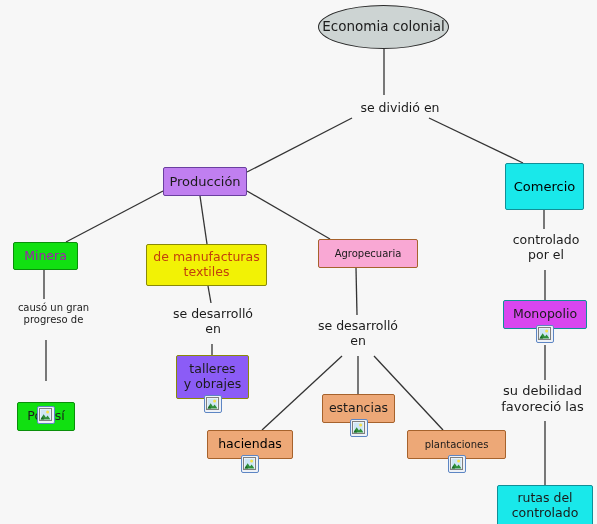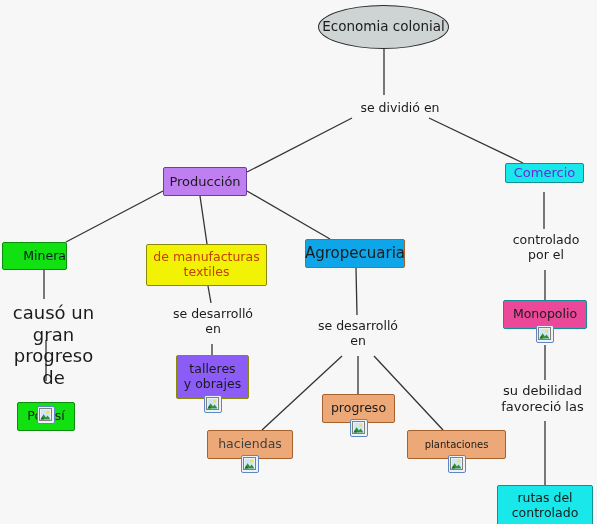--- a/index.html
+++ b/index.html
@@ -83,25 +83,25 @@
       <polyline points="358,356 358,394" fill="none" stroke="#333333" stroke-width="1.3"></polyline>
       <polyline points="374,356 443,430" fill="none" stroke="#333333" stroke-width="1.3"></polyline>
       <polyline points="544,192 544,229" fill="none" stroke="#333333" stroke-width="1.3"></polyline>
       <polyline points="545,270 545,300" fill="none" stroke="#333333" stroke-width="1.3"></polyline>
       <polyline points="545,345 545,380" fill="none" stroke="#333333" stroke-width="1.3"></polyline>
       <polyline points="545,421 545,485" fill="none" stroke="#333333" stroke-width="1.3"></polyline>
     </svg>
   <div id="nodes-layer">
       <div class="node ellipse" style="left: 318px; top: 5px; width: 131px; height: 44px; font-size: 13.5px; color: rgb(27, 27, 27); background: rgb(205, 212, 211); border-color: rgb(42, 42, 42);"><span>Economia colonial</span></div>
       <div class="node rect" style="left: 163px; top: 167px; width: 84px; height: 29px; font-size: 13px; color: rgb(27, 27, 27); background: rgb(192, 127, 240); border-color: rgb(106, 63, 160);"><span>Producción</span></div>
-      <div class="node rect" style="left: 505px; top: 163px; width: 79px; height: 20px; font-size: 13px; color: #6d28d9; background: rgb(25, 232, 234); border-color: rgb(17, 143, 151);"><span>Comercio</span></div>
-      <div class="node rect" style="left: 2px; top: 242px; width: 65px; height: 28px; font-size: 12.5px; color: #0f172a; background: rgb(17, 224, 17); border-color: rgb(10, 143, 10); justify-content: flex-end;"><span>Minera</span></div>
+      <div class="node rect" style="left: 505px; top: 163px; width: 79px; height: 47px; font-size: 13px; color: #000000; background: rgb(25, 232, 234); border-color: rgb(17, 143, 151);"><span>Comercio</span></div>
+      <div class="node rect" style="left: 13px; top: 242px; width: 65px; height: 28px; font-size: 12.5px; color: #a21caf; background: rgb(17, 224, 17); border-color: rgb(10, 143, 10);"><span>Minera</span></div>
       <div class="node rect" style="left: 146px; top: 244px; width: 121px; height: 42px; font-size: 12.5px; color: #c2410c; background: rgb(242, 242, 5); border-color: rgb(138, 138, 8);"><span>de manufacturas
 textiles</span></div>
-      <div class="node rect" style="left: 305px; top: 239px; width: 100px; height: 29px; font-size: 15px; color: rgb(27, 27, 27); background: #0ea5e9; border-color: rgb(166, 98, 44);"><span>Agropecuaria</span></div>
+      <div class="node rect" style="left: 318px; top: 239px; width: 100px; height: 29px; font-size: 10px; color: rgb(27, 27, 27); background: #f9a8d4; border-color: rgb(166, 98, 44);"><span>Agropecuaria</span></div>
       <div class="node rect" style="left: 17px; top: 381px; width: 58px; height: 29px; font-size: 12.5px; color: rgb(27, 27, 27); background: rgb(17, 224, 17); border-color: rgb(10, 143, 10); margin-top: 21px;"><span>Potosí</span></div>
       <span class="badge" style="left: 37px; top: 406px;">
         <svg width="13" height="13" viewBox="0 0 13 13">
           <rect x="0.5" y="0.5" width="12" height="12" fill="#ffffff" stroke="#7f7f7f" stroke-width="1"></rect>
           <rect x="1.5" y="1.5" width="10" height="10" fill="#cfe6f5"></rect>
           <circle cx="8.6" cy="4.1" r="1.5" fill="#f5e14a"></circle>
           <path d="M1.5 11.5 L4.6 6.2 L7.0 9.6 L8.6 7.6 L11.5 11.5 Z" fill="#2f8f3a"></path>
           <path d="M1.5 11.5 L3.4 8.4 L5.2 11.5 Z" fill="#1d6b28"></path>
         </svg>
       </span>
@@ -109,41 +109,41 @@
 y obrajes</span></div>
       <span class="badge" style="left: 203.5px; top: 395px;">
         <svg width="13" height="13" viewBox="0 0 13 13">
           <rect x="0.5" y="0.5" width="12" height="12" fill="#ffffff" stroke="#7f7f7f" stroke-width="1"></rect>
           <rect x="1.5" y="1.5" width="10" height="10" fill="#cfe6f5"></rect>
           <circle cx="8.6" cy="4.1" r="1.5" fill="#f5e14a"></circle>
           <path d="M1.5 11.5 L4.6 6.2 L7.0 9.6 L8.6 7.6 L11.5 11.5 Z" fill="#2f8f3a"></path>
           <path d="M1.5 11.5 L3.4 8.4 L5.2 11.5 Z" fill="#1d6b28"></path>
         </svg>
       </span>
-      <div class="node rect" style="left: 503px; top: 300px; width: 84px; height: 29px; font-size: 12.5px; color: rgb(27, 27, 27); background: #ec4899; border-color: rgb(17, 143, 151);"><span>Monopolio</span></div>
+      <div class="node rect" style="left: 503px; top: 300px; width: 84px; height: 29px; font-size: 12.5px; color: rgb(27, 27, 27); background: #d946ef; border-color: rgb(17, 143, 151);"><span>Monopolio</span></div>
       <span class="badge" style="left: 536px; top: 325px;">
         <svg width="13" height="13" viewBox="0 0 13 13">
           <rect x="0.5" y="0.5" width="12" height="12" fill="#ffffff" stroke="#7f7f7f" stroke-width="1"></rect>
           <rect x="1.5" y="1.5" width="10" height="10" fill="#cfe6f5"></rect>
           <circle cx="8.6" cy="4.1" r="1.5" fill="#f5e14a"></circle>
           <path d="M1.5 11.5 L4.6 6.2 L7.0 9.6 L8.6 7.6 L11.5 11.5 Z" fill="#2f8f3a"></path>
           <path d="M1.5 11.5 L3.4 8.4 L5.2 11.5 Z" fill="#1d6b28"></path>
         </svg>
       </span>
-      <div class="node rect" style="left: 322px; top: 394px; width: 73px; height: 29px; font-size: 12.5px; color: rgb(27, 27, 27); background: rgb(237, 168, 119); border-color: rgb(166, 98, 44);"><span>progreso</span></div>
+      <div class="node rect" style="left: 322px; top: 394px; width: 73px; height: 29px; font-size: 12.5px; color: rgb(27, 27, 27); background: rgb(237, 168, 119); border-color: rgb(166, 98, 44);"><span>estancias</span></div>
       <span class="badge" style="left: 349.5px; top: 419px;">
         <svg width="13" height="13" viewBox="0 0 13 13">
           <rect x="0.5" y="0.5" width="12" height="12" fill="#ffffff" stroke="#7f7f7f" stroke-width="1"></rect>
           <rect x="1.5" y="1.5" width="10" height="10" fill="#cfe6f5"></rect>
           <circle cx="8.6" cy="4.1" r="1.5" fill="#f5e14a"></circle>
           <path d="M1.5 11.5 L4.6 6.2 L7.0 9.6 L8.6 7.6 L11.5 11.5 Z" fill="#2f8f3a"></path>
           <path d="M1.5 11.5 L3.4 8.4 L5.2 11.5 Z" fill="#1d6b28"></path>
         </svg>
       </span>
-      <div class="node rect" style="left: 207px; top: 430px; width: 86px; height: 29px; font-size: 12.5px; color: #404040; background: rgb(237, 168, 119); border-color: rgb(166, 98, 44);"><span>haciendas</span></div>
+      <div class="node rect" style="left: 207px; top: 430px; width: 86px; height: 29px; font-size: 12.5px; color: #000000; background: rgb(237, 168, 119); border-color: rgb(166, 98, 44);"><span>haciendas</span></div>
       <span class="badge" style="left: 241px; top: 455px;">
         <svg width="13" height="13" viewBox="0 0 13 13">
           <rect x="0.5" y="0.5" width="12" height="12" fill="#ffffff" stroke="#7f7f7f" stroke-width="1"></rect>
           <rect x="1.5" y="1.5" width="10" height="10" fill="#cfe6f5"></rect>
           <circle cx="8.6" cy="4.1" r="1.5" fill="#f5e14a"></circle>
           <path d="M1.5 11.5 L4.6 6.2 L7.0 9.6 L8.6 7.6 L11.5 11.5 Z" fill="#2f8f3a"></path>
           <path d="M1.5 11.5 L3.4 8.4 L5.2 11.5 Z" fill="#1d6b28"></path>
         </svg>
       </span>
       <div class="node rect" style="left: 407px; top: 430px; width: 99px; height: 29px; font-size: 10px; color: rgb(27, 27, 27); background: rgb(237, 168, 119); border-color: rgb(166, 98, 44);"><span>plantaciones</span></div>
@@ -154,21 +154,21 @@
           <circle cx="8.6" cy="4.1" r="1.5" fill="#f5e14a"></circle>
           <path d="M1.5 11.5 L4.6 6.2 L7.0 9.6 L8.6 7.6 L11.5 11.5 Z" fill="#2f8f3a"></path>
           <path d="M1.5 11.5 L3.4 8.4 L5.2 11.5 Z" fill="#1d6b28"></path>
         </svg>
       </span>
       <div class="node rect" style="left: 497px; top: 485px; width: 96px; height: 42px; font-size: 12.5px; color: rgb(27, 27, 27); background: rgb(25, 232, 234); border-color: rgb(17, 143, 151);"><span>rutas del
 controlado</span></div>
     </div>
   <div id="labels-layer">
       <div class="label" style="left: 345px; top: 100px; width: 110px; font-size: 12.5px;">se dividió en</div>
-      <div class="label" style="left: 1px; top: 302px; width: 105px; font-size: 18px;">causó un gran
+      <div class="label" style="left: 1px; top: 302px; width: 105px; font-size: 10px;">causó un gran
 progreso de</div>
       <div class="label" style="left: 158px; top: 306px; width: 110px; font-size: 12.5px;">se desarrolló
 en</div>
       <div class="label" style="left: 303px; top: 318px; width: 110px; font-size: 12.5px;">se desarrolló
 en</div>
       <div class="label" style="left: 497px; top: 232px; width: 98px; font-size: 12.5px;">controlado
 por el</div>
       <div class="label" style="left: 490px; top: 383px; width: 105px; font-size: 13px;">su debilidad
 favoreció las</div>
     </div>

